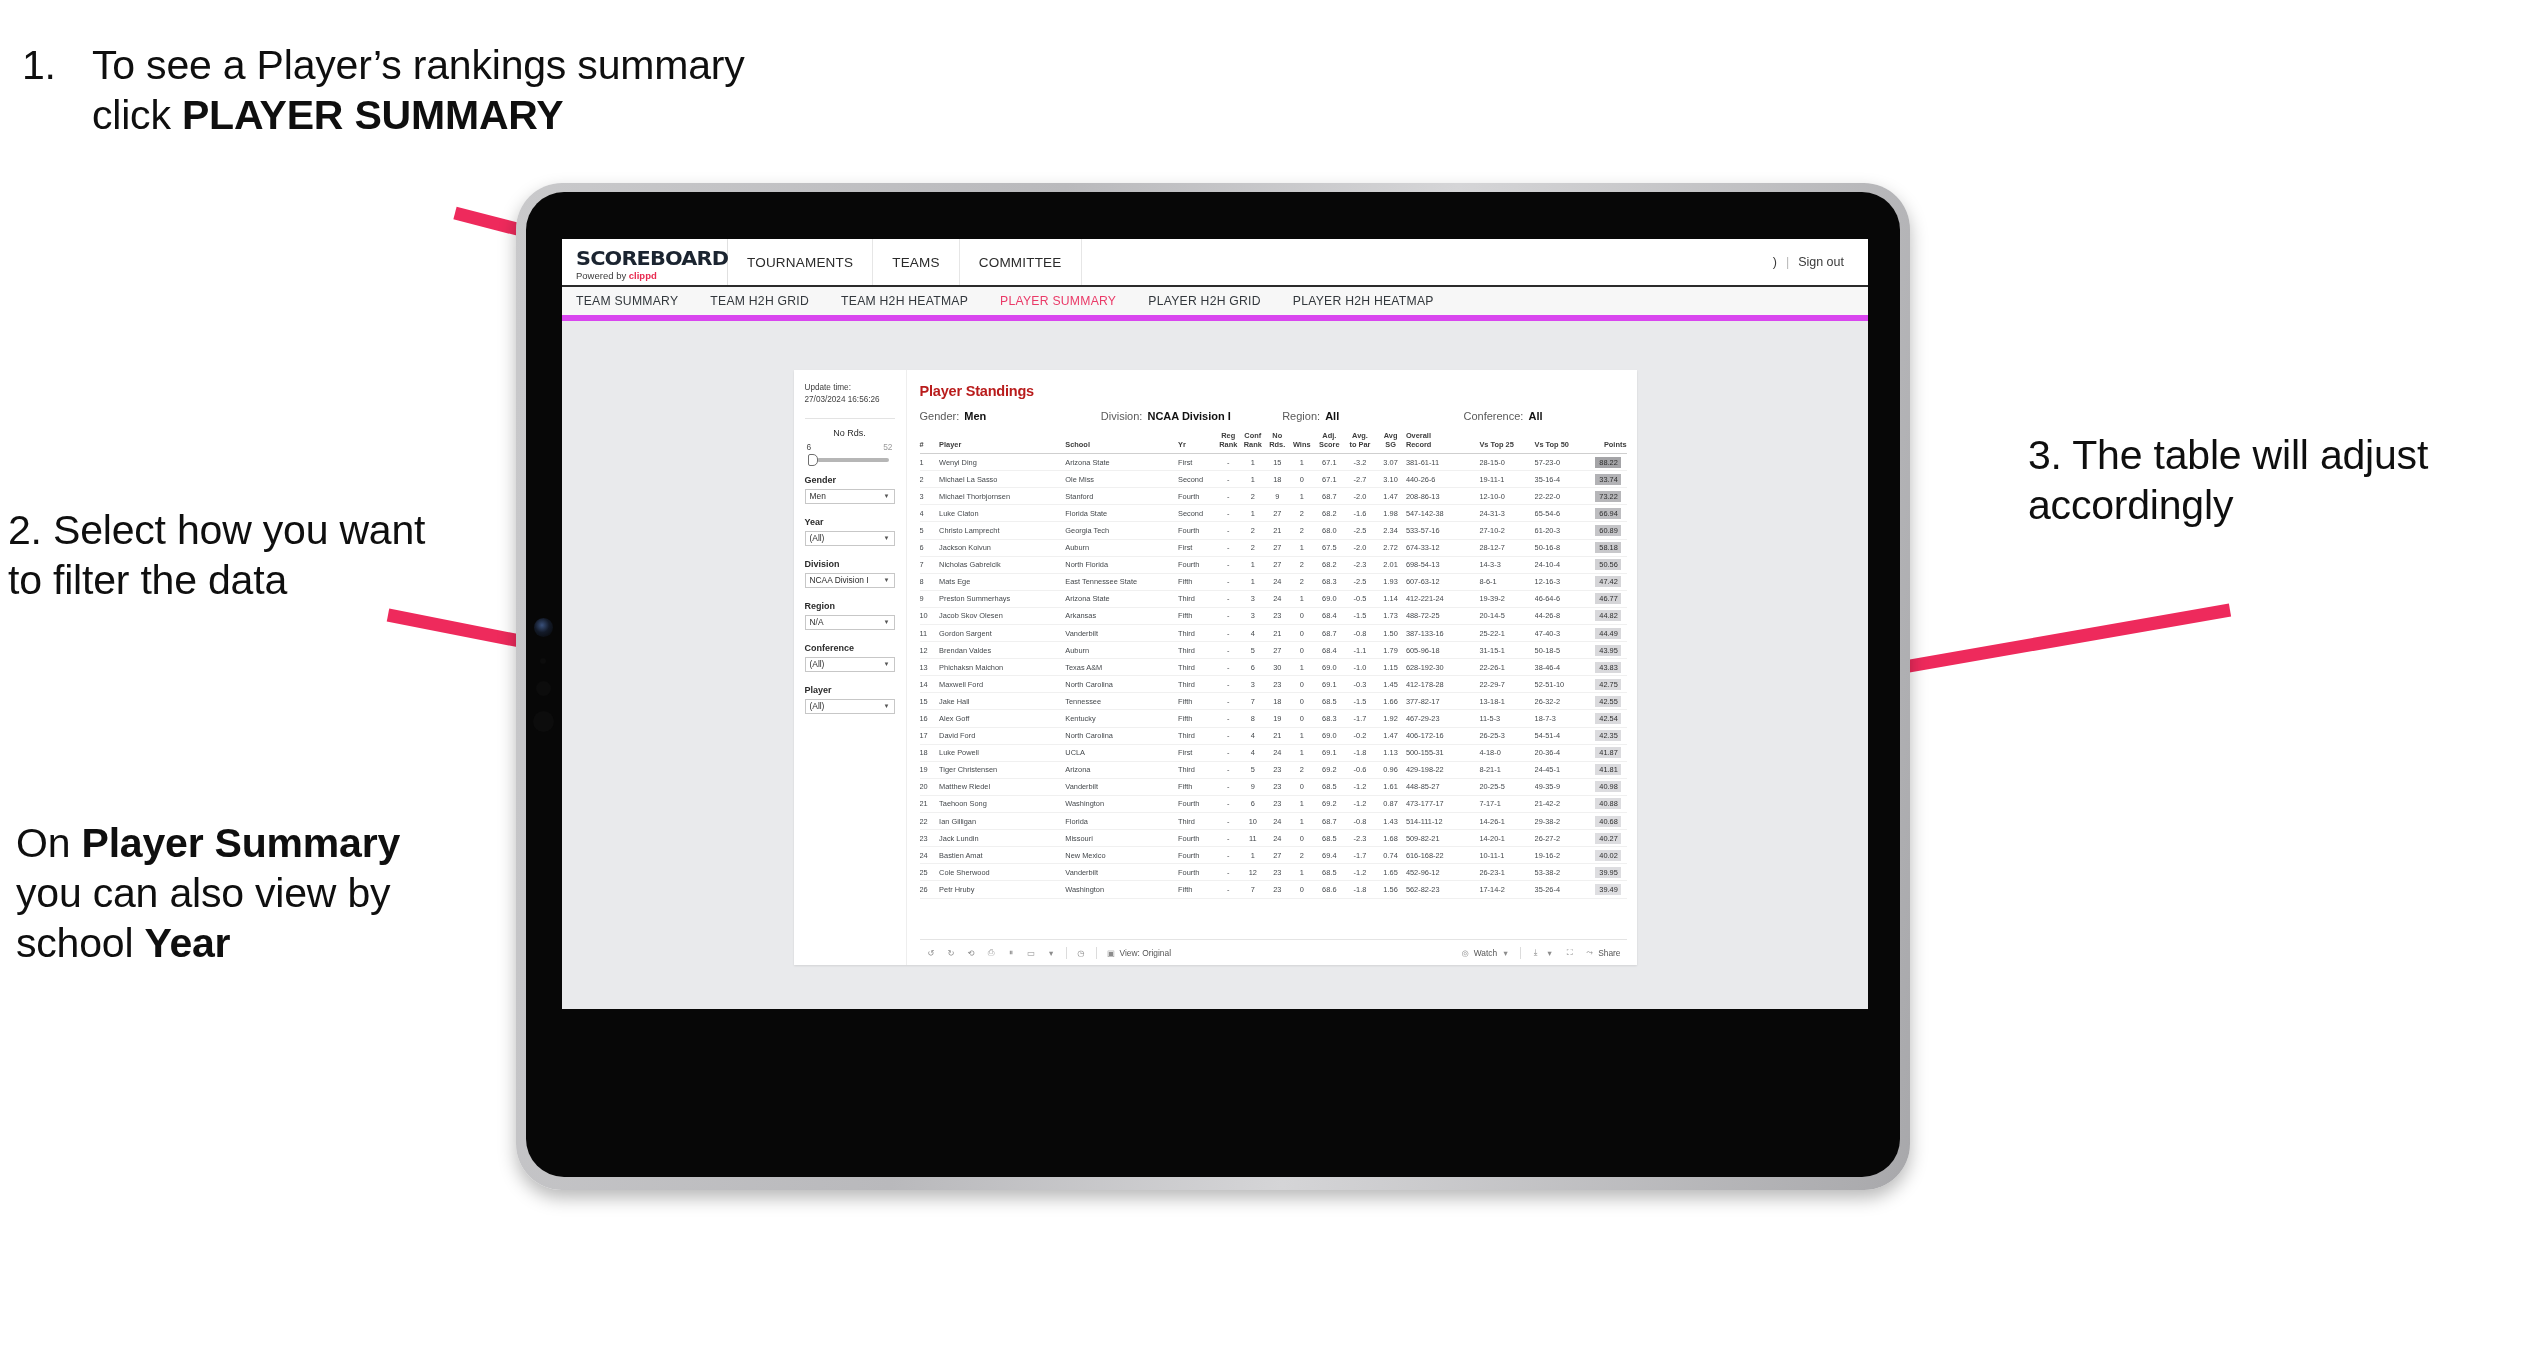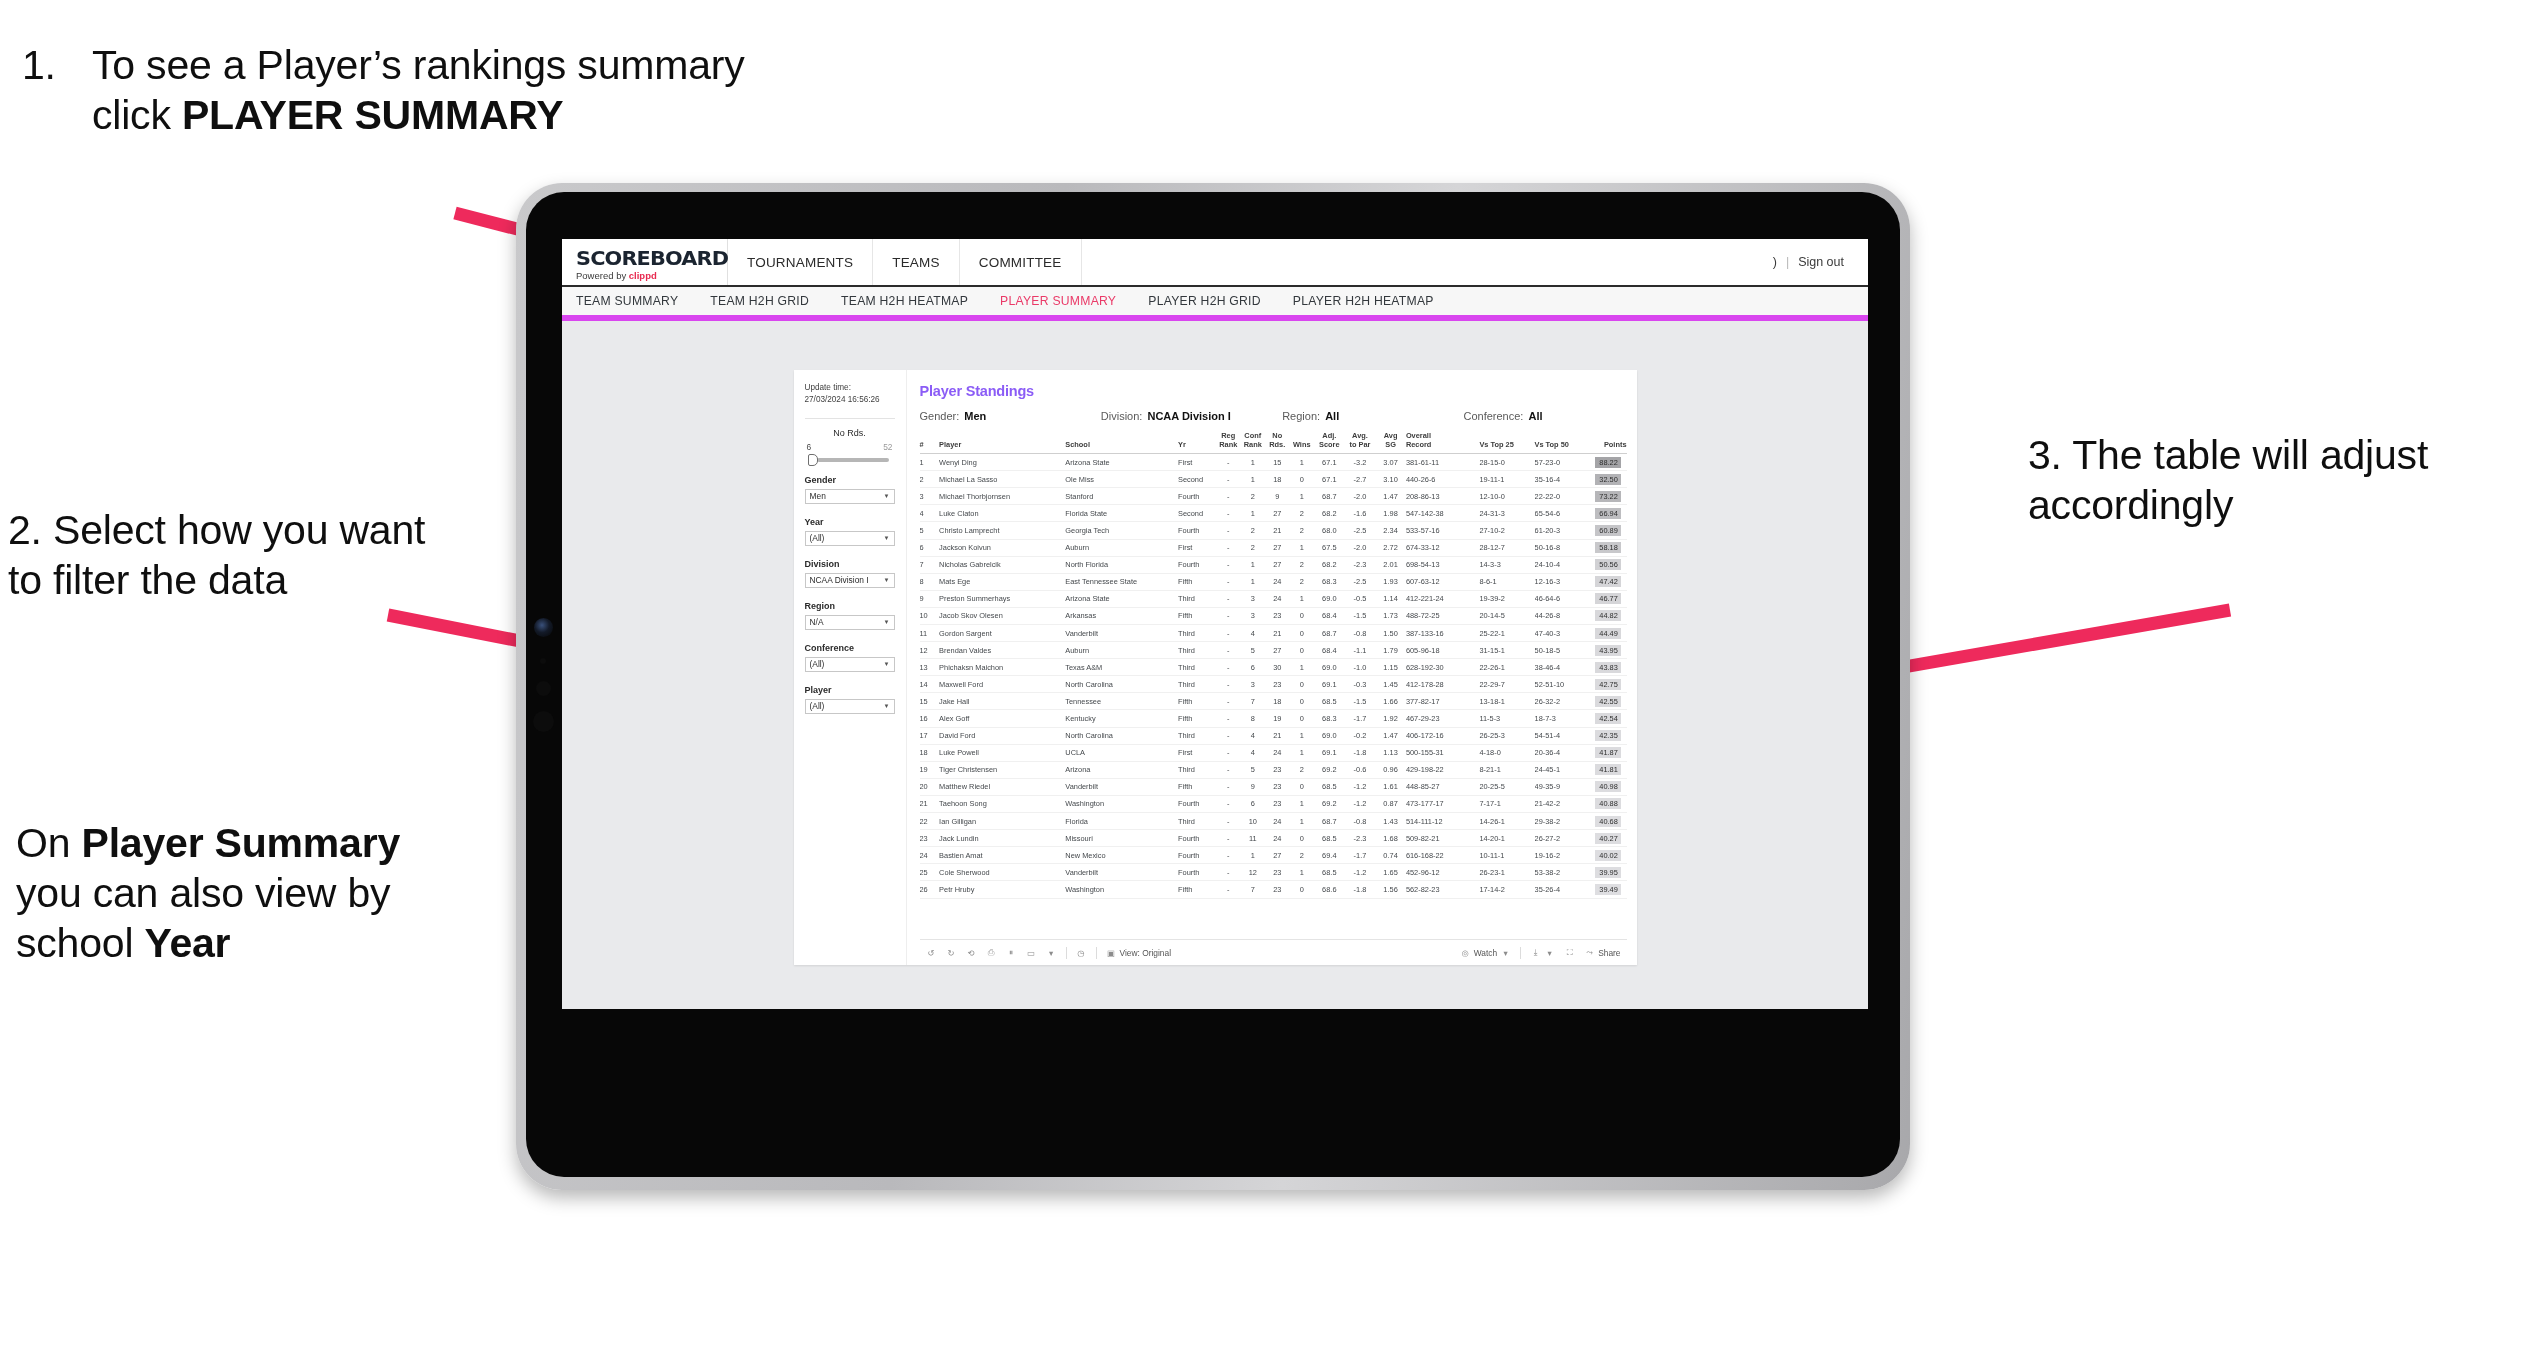--- a/index.html
+++ b/index.html
@@ -130,21 +130,21 @@
   }
   .sel .caret { font-size: 6px; color:#555; }
 
   .slider-row { display:flex; justify-content:space-between; font-size:8.4px; color:#4a4a4a; padding: 0 2px; }
   .slider-row .maxv { color:#9a9a9a; }
   .track { position:relative; height:4px; background:#b6b6b6; border-radius:2px; margin: 6px 6px 0 12px; }
   .knob { position:absolute; left:-9px; top:-4px; width:10px; height:12px; border:1.6px solid #6f6f6f; background:#fff; border-radius:2px 5px 5px 2px; }
 
   
   .tbl-wrap { flex:1; padding: 13px 10px 0 13px; display:flex; flex-direction:column; }
-  .dash-title { font-size: 14.5px; font-weight:700; color:#8b5cf6; letter-spacing:-.2px; }
+  .dash-title { font-size: 14.5px; font-weight:700; color:#b91c1c; letter-spacing:-.2px; }
   .crumbs { display:flex; margin-top: 11px; font-size: 11px; color:#5a5a5a;justify-content:space-between; }
   .crumbs span { margin-right: 2px; }
   .crumbs b { color:#111; font-weight:700; }
   .crumb { width: 163px; }
 
   table { border-collapse: collapse; width: 100%; margin-top: 9px; table-layout: fixed; }
   thead th {
     font-size: 7.4px; color:#3c3c3c; font-weight:700; text-align:left;
     padding: 0 0 4px 0; vertical-align: bottom; line-height:1.22;
     border-bottom: 1px solid #cfcfcf;
@@ -369,21 +369,21 @@
                   <td class="c-rr">-</td>
                   <td class="c-cr">1</td>
                   <td class="c-nr">18</td>
                   <td class="c-w">0</td>
                   <td class="c-adj">67.1</td>
                   <td class="c-atp">-2.7</td>
                   <td class="c-sg">3.10</td>
                   <td class="c-rec">440-26-6</td>
                   <td class="c-t25">19-11-1</td>
                   <td class="c-t50">35-16-4</td>
-                  <td class="c-pts"><span class="pts" style="background: rgb(178, 178, 181);">32.50</span></td>
+                  <td class="c-pts"><span class="pts" style="background: rgb(178, 178, 181);">33.74</span></td>
                 </tr>
                 <tr>
                   <td class="c-num">3</td>
                   <td class="c-player">Michael Thorbjornsen</td>
                   <td class="c-school">Stanford</td>
                   <td class="c-yr">Fourth</td>
                   <td class="c-rr">-</td>
                   <td class="c-cr">2</td>
                   <td class="c-nr">9</td>
                   <td class="c-w">1</td>

